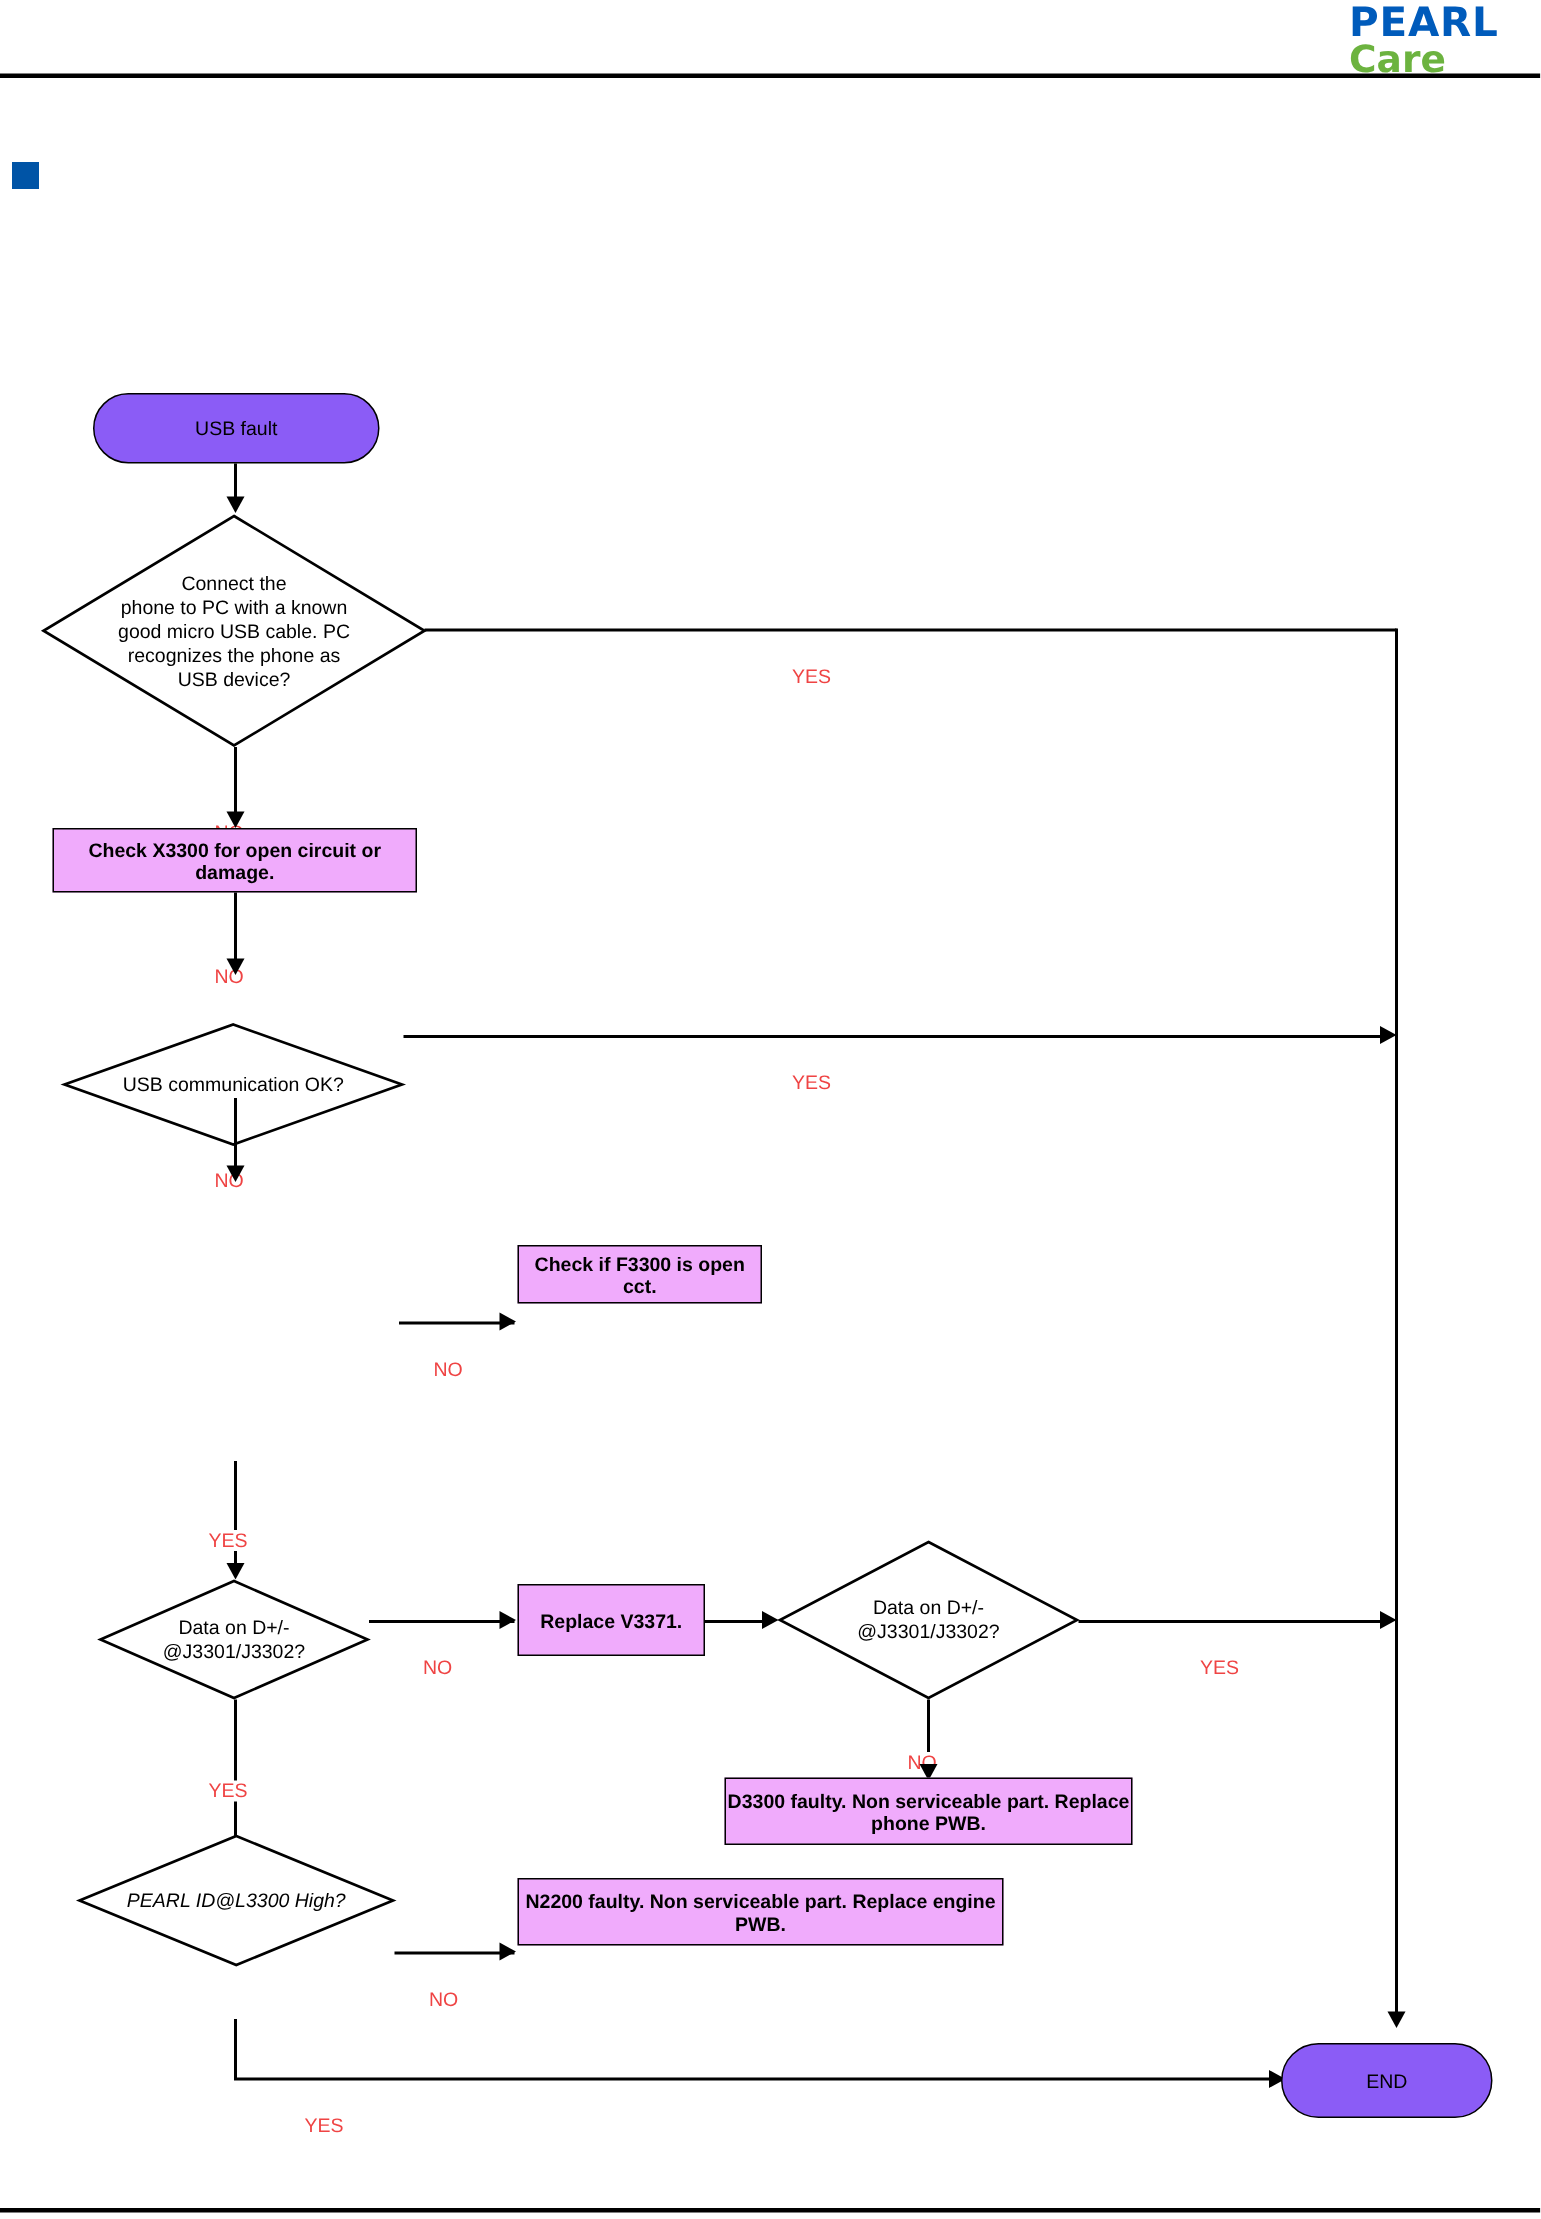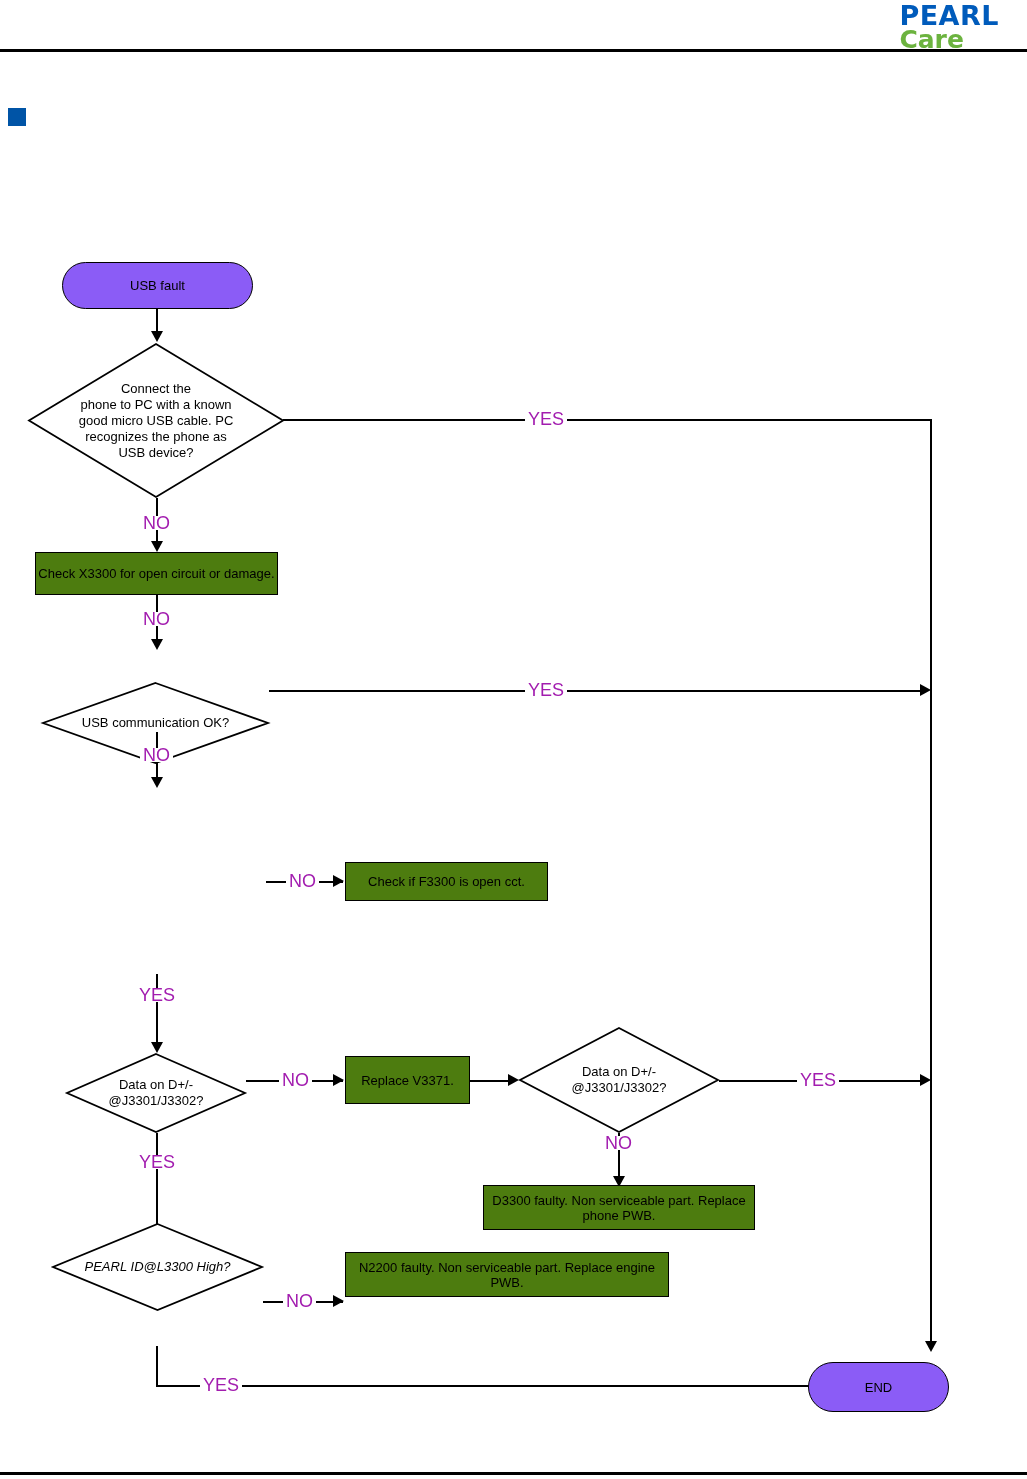--- a/index.html
+++ b/index.html
@@ -78,21 +78,22 @@
     line-height: 15px;
     color: #000;
   }
   .terminal {
     border: 1.6px solid #000;
     border-radius: 26px;
     background: #8b5cf6;
   }
   .process {
     border: 1.6px solid #000;
-    background: #4d7c0f;
+    background: #f0abfc;
+    font-weight: bold;
   }
   .diamond-wrap {
     position: absolute;
   }
   .diamond-wrap svg {
     position: absolute;
     left: 0;
     top: 0;
     overflow: visible;
   }
@@ -133,26 +134,27 @@
   .arrow-right {
     position: absolute;
     width: 0;
     height: 0;
     border-top: 6px solid transparent;
     border-bottom: 6px solid transparent;
     border-left: 11px solid #000;
   }
   .edge-label {
     position: absolute;
-    font-size: 18px;
+    font-size: 13px;
     line-height: 14px;
     background: #ffffff;
     padding: 0 3px;
-    color: #a21caf;
+    color: #ef4444;
     white-space: nowrap;
+    margin-top: 32px;
   }
 </style>
 </head>
 <body>
 
 <div id="page">
 
   <div class="logo">
     <div class="nokia">PEARL</div>
     <div class="care">Care</div>
@@ -206,21 +208,21 @@
 
   <div class="vline" style="left:156px; top:732px; height:50px;"></div>
   <div class="edge-label" style="left:140px; top:748px;">NO</div>
   <div class="arrow-down" style="left:151px; top:777px;"></div>
 
 
   <div class="hline" style="left:266px; top:881px; width:77px;"></div>
   <div class="edge-label" style="left:286px; top:874px;">NO</div>
   <div class="arrow-right" style="left:333px; top:875px;"></div>
 
-  <div class="node process" style="left:345px; top:862px; width:203px; height:39px;">Check if F3300 is open cct.</div>
+  <div class="node process" style="left:345px; top:830px; width:163px; height:39px;">Check if F3300 is open cct.</div>
 
   <div class="vline" style="left:156px; top:974px; height:75px;"></div>
   <div class="edge-label" style="left:136px; top:988px;">YES</div>
   <div class="arrow-down" style="left:151px; top:1042px;"></div>
 
   <div class="diamond-wrap" style="left:66px; top:1053px; width:180px; height:80px;">
     <svg width="180" height="80" viewBox="0 0 180 80">
       <polygon points="90,1 179,40 90,79 1,40" fill="#ffffff" stroke="#000000" stroke-width="1.8"></polygon>
     </svg>
     <div class="diamond-label">Data on D+/-
@@ -269,15 +271,15 @@
   <div class="edge-label" style="left:283px; top:1294px;">NO</div>
   <div class="arrow-right" style="left:333px; top:1295px;"></div>
 
   <div class="node process" style="left:345px; top:1252px; width:324px; height:45px;">N2200 faulty. Non serviceable part. Replace engine PWB.</div>
 
   <div class="vline" style="left:156px; top:1346px; height:40px;"></div>
   <div class="hline" style="left:156px; top:1385px; width:694px;"></div>
   <div class="edge-label" style="left:200px; top:1378px;">YES</div>
   <div class="arrow-right" style="left:846px; top:1380px;"></div>
 
-  <div class="node terminal" style="left:808px; top:1362px; width:141px; height:50px;">END</div>
+  <div class="node terminal" style="left:854px; top:1362px; width:141px; height:50px;">END</div>
 
 </div>
 
 </body></html>

